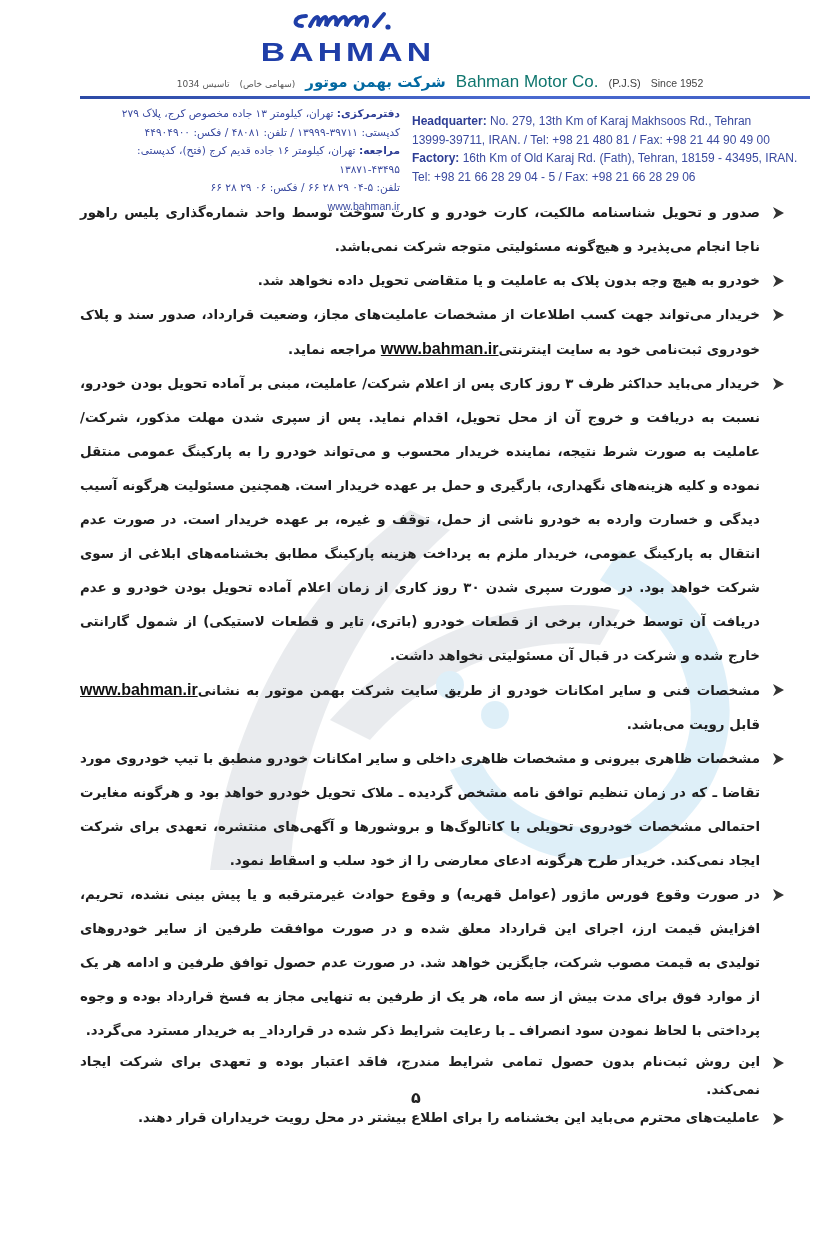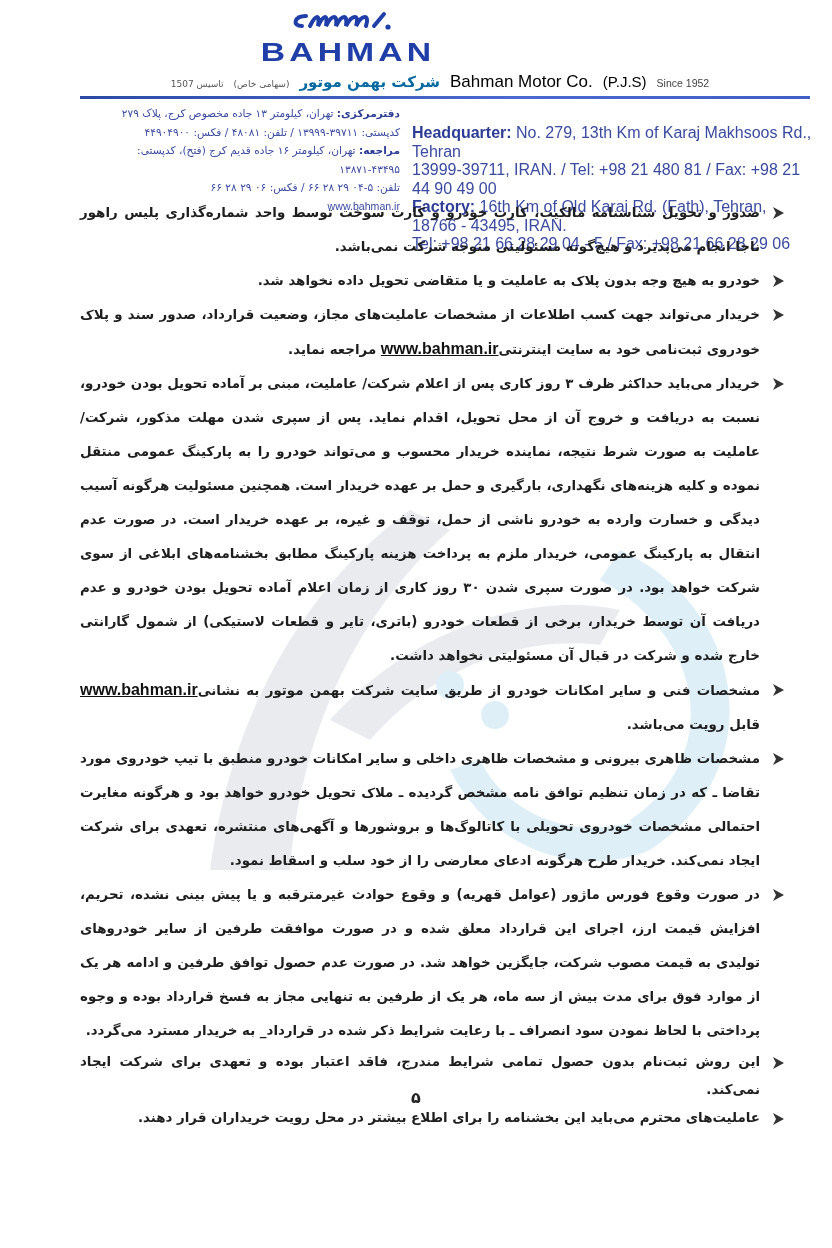--- a/index.html
+++ b/index.html
@@ -6,31 +6,31 @@
     html, body { width: 832px; height: 1248px; background: #ffffff; overflow: hidden; }
     body { position: relative; font-family: "DejaVu Sans", sans-serif; color: #1a1a1a; }
 
     .logo { position: absolute; left: 0; width: 696px; top: 8px; text-align: center; }
     .logo-script { display: block; margin: 0 auto; height: 26px; }
     .logo-word { display: block; margin: 4px auto 0; font-family: "Liberation Sans", sans-serif;
       font-weight: 900; font-size: 25px; letter-spacing: 3px; color: #1f3ea8; transform: scaleX(1.35); }
 
     .company-line { position: absolute; top: 72px; left: 100px; width: 680px; height: 20px;
       display: flex; align-items: baseline; justify-content: center; gap: 10px; font-size: 11px; color: #333; }
-    .company-line .en-name { font-family: "Liberation Sans", sans-serif; font-size: 17px; color: #000000; direction: ltr; }
-    .company-line .pjs { font-family: "Liberation Sans", sans-serif; font-size: 15px; color: #000000; }
+    .company-line .en-name { font-family: "Liberation Sans", sans-serif; font-size: 17px; color: #0f766e; direction: ltr; }
+    .company-line .pjs { font-family: "Liberation Sans", sans-serif; font-size: 11px; color: #404040; }
     .company-line .since { font-family: "Liberation Sans", sans-serif; font-size: 10.5px; color: #444; }
     .company-line .fa-name { font-size: 15px; font-weight: bold; color: #0369a1; direction: rtl; }
     .company-line .fa-small { font-size: 9px; color: #555; direction: rtl; }
 
     .header-rule { position: absolute; top: 96px; left: 80px; width: 730px; height: 3px;
       background: linear-gradient(90deg, #2c4aa5, #4a6ad0 60%, #3f5fc4); }
 
-    .addr-en { position: absolute; top: 124px; left: 412px; width: 400px;
-      font-family: "Liberation Sans", sans-serif; font-size: 16px; line-height: 18.5px; color: #3a4aa0; direction: ltr; }
+    .addr-en { position: absolute; top: 112px; left: 412px; width: 400px;
+      font-family: "Liberation Sans", sans-serif; font-size: 12px; line-height: 18.5px; color: #3a4aa0; direction: ltr; }
     .addr-en b { font-weight: bold; color: #2d3d95; }
     .addr-fa { position: absolute; top: 104px; left: 80px; width: 320px;
       font-size: 10.6px; line-height: 18.5px; color: #3a4aa0; direction: rtl; text-align: right; }
     .addr-fa b { color: #2d3d95; }
     .addr-fa .url { direction: ltr; text-align: right; font-family: "Liberation Sans", sans-serif; }
 
     .watermark { position: absolute; left: 150px; top: 470px; width: 620px; height: 420px; opacity: 0.16; pointer-events: none; }
 
     .content { position: absolute; top: 196px; left: 80px; width: 700px; direction: rtl; }
     .item { position: relative; padding-right: 20px; font-size: 13.4px; line-height: 34px; text-align: justify;
@@ -49,33 +49,33 @@
 
 <div class="logo">
   <svg class="logo-script" viewBox="0 0 120 26" width="120" height="26">
     <path d="M14 18 C4 18 6 8 18 8 M22 18 C28 6 32 6 30 18 C36 6 40 6 38 18 C44 6 50 6 48 18 C54 6 60 6 58 18 C64 6 72 6 68 18 C74 6 82 6 78 18 M86 18 L96 6" fill="none" stroke="#1f3ea8" stroke-width="4" stroke-linecap="round"></path>
     <circle cx="100" cy="19" r="2.6" fill="#1f3ea8"></circle>
   </svg>
   <span class="logo-word">BAHMAN</span>
 </div>
 
 <div class="company-line">
-  <span class="fa-small">تاسیس 1507</span>
+  <span class="fa-small">تاسیس 1034</span>
   <span class="fa-small">(سهامی خاص)</span>
   <span class="fa-name">شرکت بهمن موتور</span>
   <span class="en-name">Bahman Motor Co.</span>
   <span class="pjs">(P.J.S)</span>
   <span class="since">Since 1952</span>
 </div>
 <div class="header-rule"></div>
 
 <div class="addr-en">
   <div><b>Headquarter:</b><span> No. 279, 13th Km of Karaj Makhsoos Rd., Tehran</span></div>
   <div>13999-39711, IRAN. / Tel: +98 21 480 81 / Fax: +98 21 44 90 49 00</div>
-  <div><b>Factory:</b><span> 16th Km of Old Karaj Rd. (Fath), Tehran, 18766 - 43495, IRAN.</span></div>
+  <div><b>Factory:</b><span> 16th Km of Old Karaj Rd. (Fath), Tehran, 18159 - 43495, IRAN.</span></div>
   <div>Tel: +98 21 66 28 29 04 - 5   /   Fax: +98 21 66 28 29 06</div>
 </div>
 
 <div class="addr-fa">
   <div><b>دفترمرکزی:</b><span> تهران، کیلومتر ۱۳ جاده مخصوص کرج، پلاک ۲۷۹</span></div>
   <div>کدپستی: ۳۹۷۱۱-۱۳۹۹۹  /  تلفن: ۴۸۰۸۱  /  فکس: ۴۴۹۰۴۹۰۰</div>
   <div><b>مراجعه:</b><span> تهران، کیلومتر ۱۶ جاده قدیم کرج (فتح)، کدپستی: ۴۳۴۹۵-۱۳۸۷۱</span></div>
   <div>تلفن: ۵-۰۴ ۲۹ ۲۸ ۶۶  /  فکس: ۰۶ ۲۹ ۲۸ ۶۶</div>
   <div class="url">www.bahman.ir</div>
 </div>

